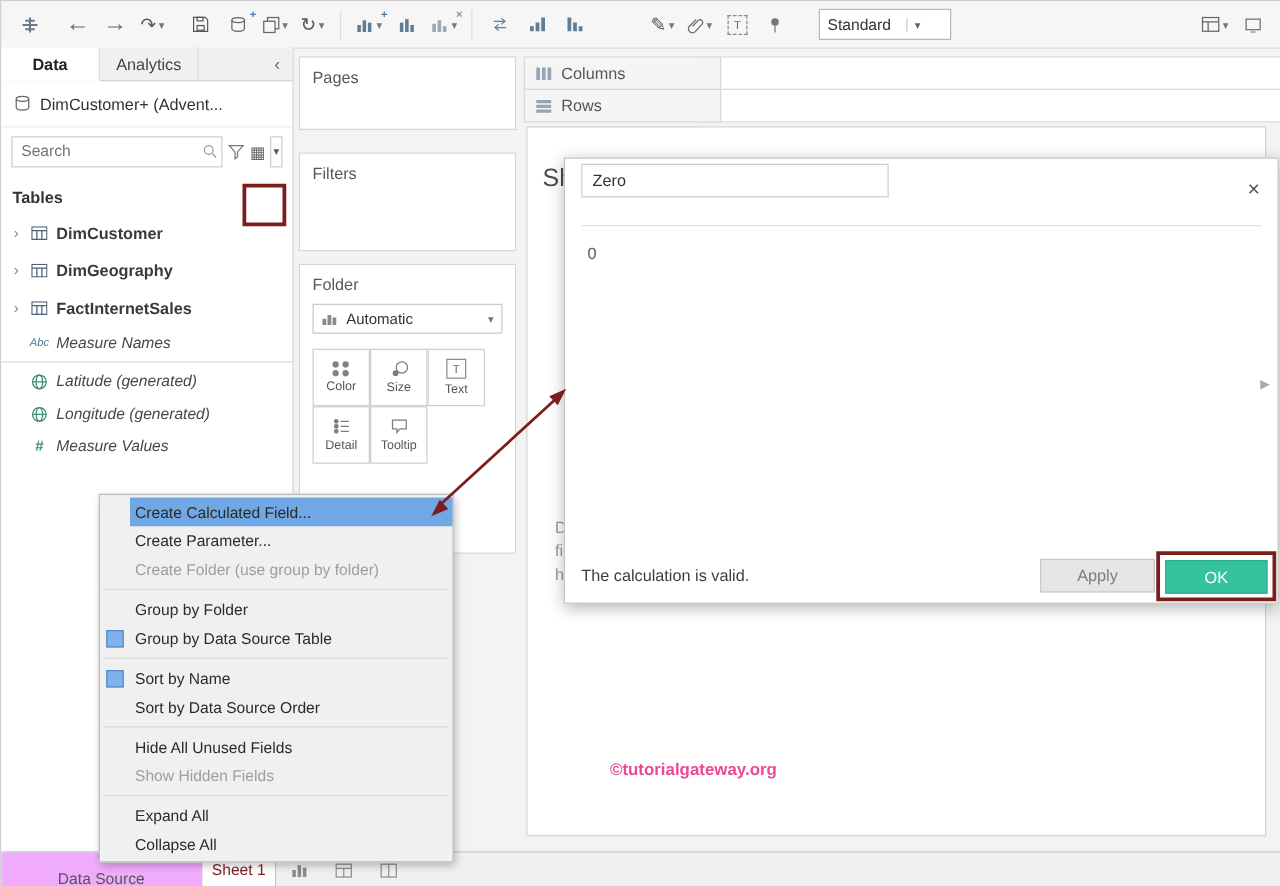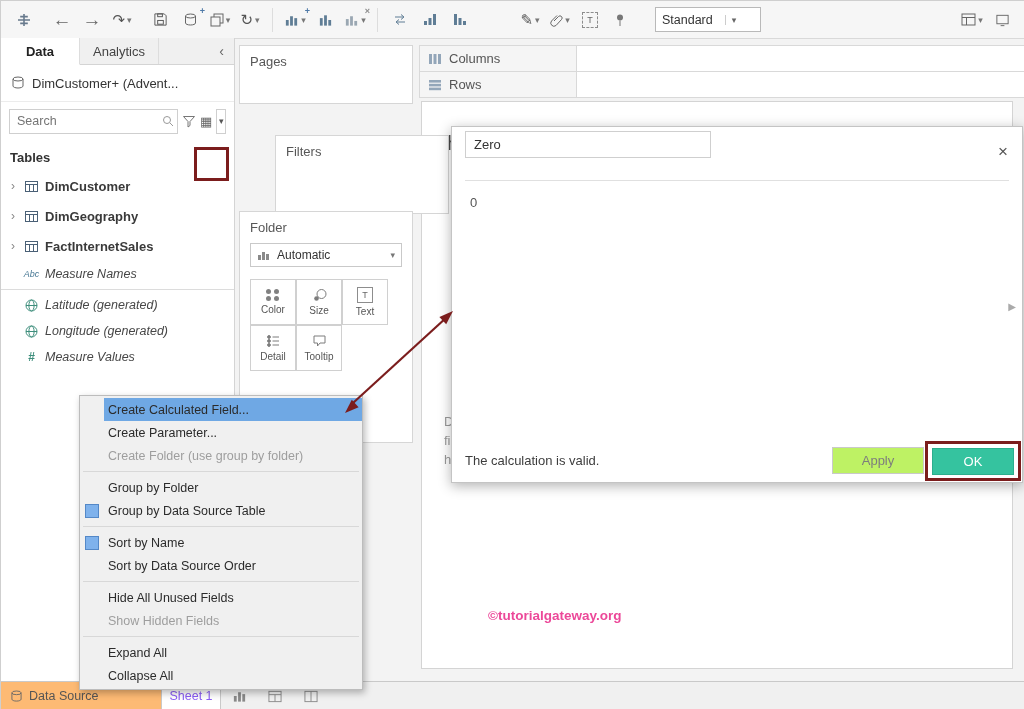--- a/index.html
+++ b/index.html
@@ -40,21 +40,21 @@
   .flabel{font-size:13px;color:#3a3a3a;}
   .flabel.bold{font-weight:bold;}
   .flabel.ital{font-style:italic;font-size:12.5px;color:#474747;}
   .abc-ic{font-size:9px;font-style:italic;color:#4a7a96;}
   .hash-ic{font-size:12px;font-weight:bold;color:#3e8e7c;}
   .pane-divider{border-top:1px solid #dcdcdc;margin:2px 0;}
   .anno-dd{position:absolute;left:193px;top:146px;width:29px;height:28px;border:3px solid #7b1d1d;z-index:45;}
   
   .card{position:absolute;background:#fff;border:1px solid #d6d6d6;z-index:2;}
   .card-pages{left:238px;top:44px;width:172px;height:57px;}
-  .card-filters{left:238px;top:134px;width:172px;height:77px;margin-left:36px;}
+  .card-filters{left:238px;top:121px;width:172px;height:77px;}
   .card-marks{left:238px;top:210px;width:172px;height:230px;}
   .card-label{font-size:13px;color:#575757;padding:8px 10px 4px 10px;}
   .mark-dd{margin:4px 10px 0 10px;height:22px;border:1px solid #c9c9c9;background:#fff;display:flex;align-items:center;gap:7px;padding:0 6px;}
   .mark-dd .lbl{font-size:12px;color:#333;flex:1;}
   .mark-dd .caret{margin-left:0;}
   .mark-btns{display:flex;flex-wrap:wrap;gap:0;padding:12px 10px;}
   .mbtn{width:44px;height:44px;border:1px solid #d0d0d0;background:#fff;display:flex;flex-direction:column;align-items:center;justify-content:center;gap:3px;}
   .mbtn .lbl{font-size:10px;color:#555;}
   .cdots{display:grid;grid-template-columns:6px 6px;grid-gap:2px;}
   .cdots i{width:5px;height:5px;border-radius:50%;background:#818181;}
@@ -79,27 +79,27 @@
   
   .arrow{position:absolute;left:338px;top:300px;z-index:60;pointer-events:none;}
   
   .dialog{position:absolute;left:450px;top:125px;width:570px;height:355px;background:#fff;border:1px solid #c4c4c4;box-shadow:0 3px 12px rgba(0,0,0,.3);z-index:50;}
   .dlg-name{position:absolute;left:13px;top:4px;width:228px;height:25px;border:1px solid #cfcfcf;font-size:13px;padding:0 8px;color:#333;font-family:"Liberation Sans",sans-serif;}
   .dlg-close{position:absolute;right:14px;top:16px;font-size:17px;color:#555;line-height:1;}
   .dlg-divider{position:absolute;left:13px;right:13px;top:53px;border-top:1px solid #e0e0e0;}
   .dlg-formula{position:absolute;left:13px;top:60px;right:30px;height:240px;font-size:13px;color:#555;padding:8px 5px;}
   .dlg-expander{position:absolute;right:6px;top:174px;font-size:10px;color:#aaa;}
   .dlg-status{position:absolute;left:13px;top:326px;font-size:13px;color:#3d3d3d;}
-  .btn-apply{position:absolute;left:380px;top:320px;width:90px;height:25px;background:#bef264;border:1px solid #c9c9c9;font-size:13px;color:#7d7d7d;display:flex;align-items:center;justify-content:center;}
+  .btn-apply{position:absolute;left:380px;top:320px;width:90px;height:25px;background:#e5e5e5;border:1px solid #c9c9c9;font-size:13px;color:#7d7d7d;display:flex;align-items:center;justify-content:center;}
   .anno-ok{position:absolute;left:473px;top:314px;width:90px;height:34px;border:3px solid #7b1d1d;display:flex;align-items:center;justify-content:center;}
   .btn-ok{width:80px;height:25px;background:#35c39f;border:1px solid #2bae8d;color:#fff;font-size:13px;display:flex;align-items:center;justify-content:center;}
   
   .statusbar{position:absolute;left:0;right:0;bottom:0;height:28px;background:#f0f0f0;border-top:1px solid #c9c9c9;display:flex;align-items:stretch;z-index:10;}
-  .sb-ds{width:140px;display:flex;align-items:center;gap:7px;padding:0 10px;color:#555;font-size:12.5px;border-right:1px solid #c9c9c9;background:#fdba74;}
-  .sb-sheet{width:58px;background:#fff;border-right:1px solid #c9c9c9;display:flex;align-items:center;justify-content:center;font-size:12.5px;color:#8b5cf6;}
+  .sb-ds{width:140px;display:flex;align-items:center;gap:7px;padding:0 10px;color:#555;font-size:12.5px;border-right:1px solid #c9c9c9;background:#f0abfc;flex-direction:column;}
+  .sb-sheet{width:58px;background:#fff;border-right:1px solid #c9c9c9;display:flex;align-items:center;justify-content:center;font-size:12.5px;color:#7f1d1d;}
   .sb-ic{width:36px;display:flex;align-items:center;justify-content:center;position:relative;color:#777;}
 </style>
 </head>
 <body>
 
 <div class="app">
 
   <div class="toolbar">
     <span class="tbtn">
       <svg width="16" height="16" viewBox="0 0 16 16">

